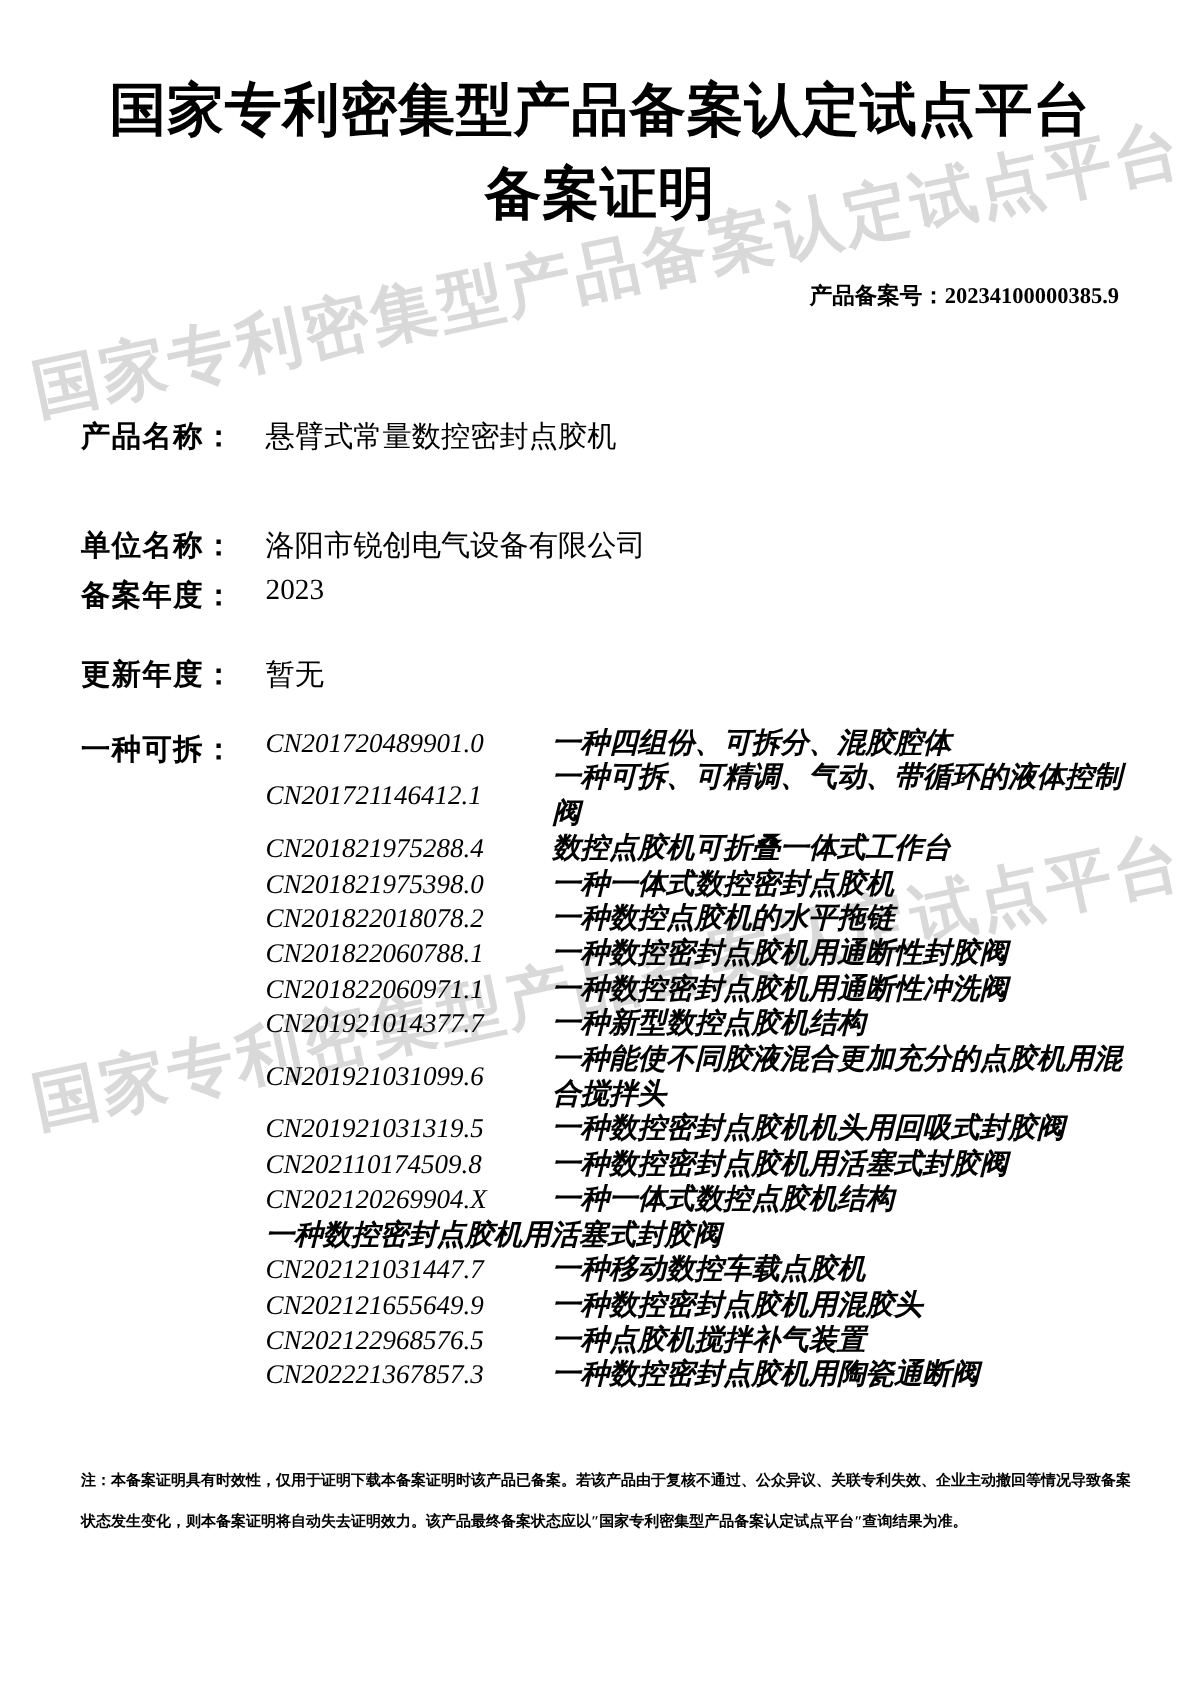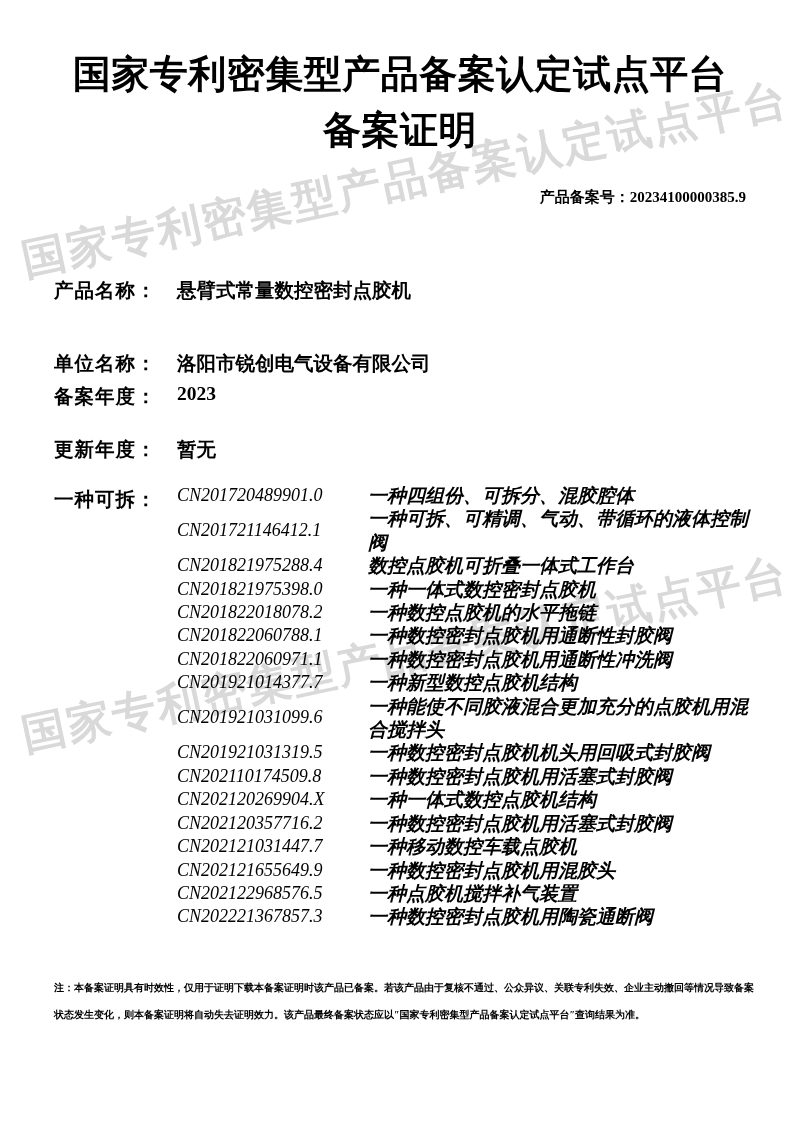--- a/index.html
+++ b/index.html
@@ -55,21 +55,21 @@
     position: absolute;
     left: 54px;
     font-size: 19.5px;
     font-weight: 600;
     letter-spacing: 1px;
   }
   .field-value {
     position: absolute;
     left: 177px;
     font-size: 19.5px;
-    font-weight: 700;
+    font-weight: 400;
   }
   .patents-label {
     position: absolute;
     left: 54px;
     top: 486px;
     font-size: 19.5px;
     font-weight: 600;
     letter-spacing: 1px;
   }
   .patents-list {
@@ -185,21 +185,20 @@
       </div>
       <div class="p-row">
         <div class="p-no">CN202110174509.8</div>
         <div class="p-title">一种数控密封点胶机用活塞式封胶阀</div>
       </div>
       <div class="p-row">
         <div class="p-no">CN202120269904.X</div>
         <div class="p-title">一种一体式数控点胶机结构</div>
       </div>
       <div class="p-row">
-        <div class="p-no">CN202120357716.2</div>
         <div class="p-title">一种数控密封点胶机用活塞式封胶阀</div>
       </div>
       <div class="p-row">
         <div class="p-no">CN202121031447.7</div>
         <div class="p-title">一种移动数控车载点胶机</div>
       </div>
       <div class="p-row">
         <div class="p-no">CN202121655649.9</div>
         <div class="p-title">一种数控密封点胶机用混胶头</div>
       </div>

